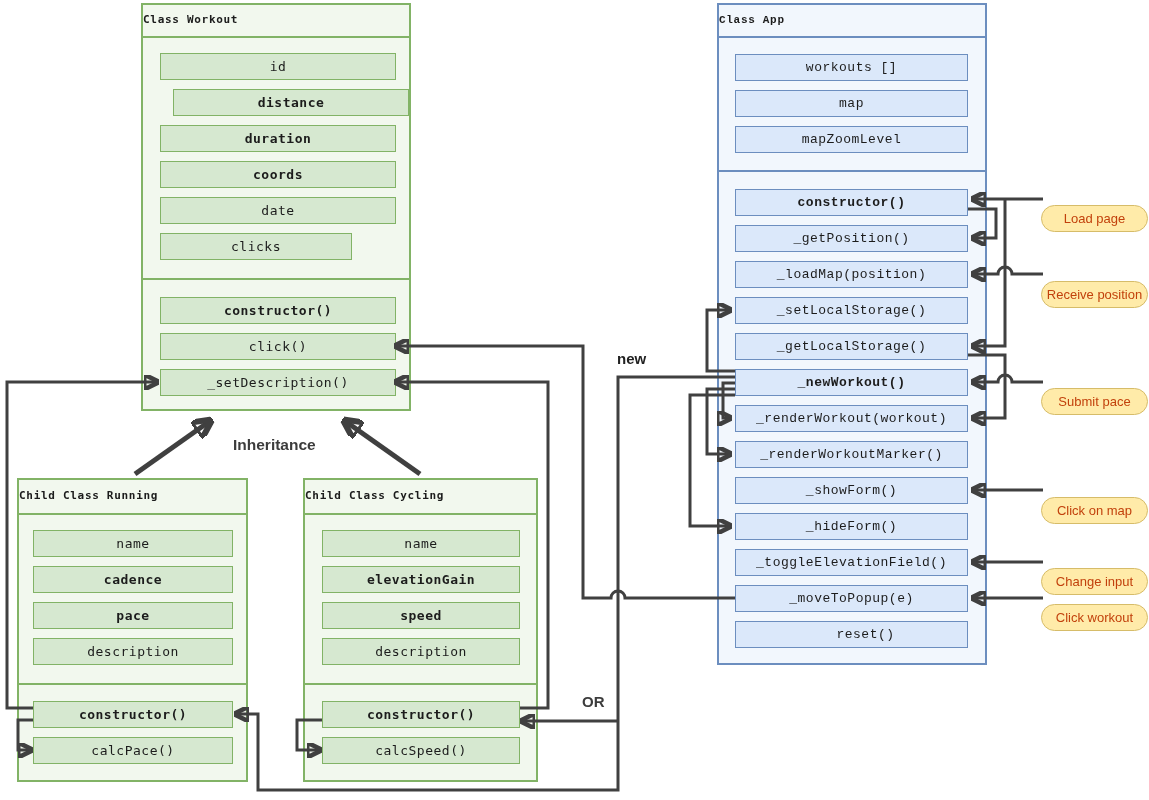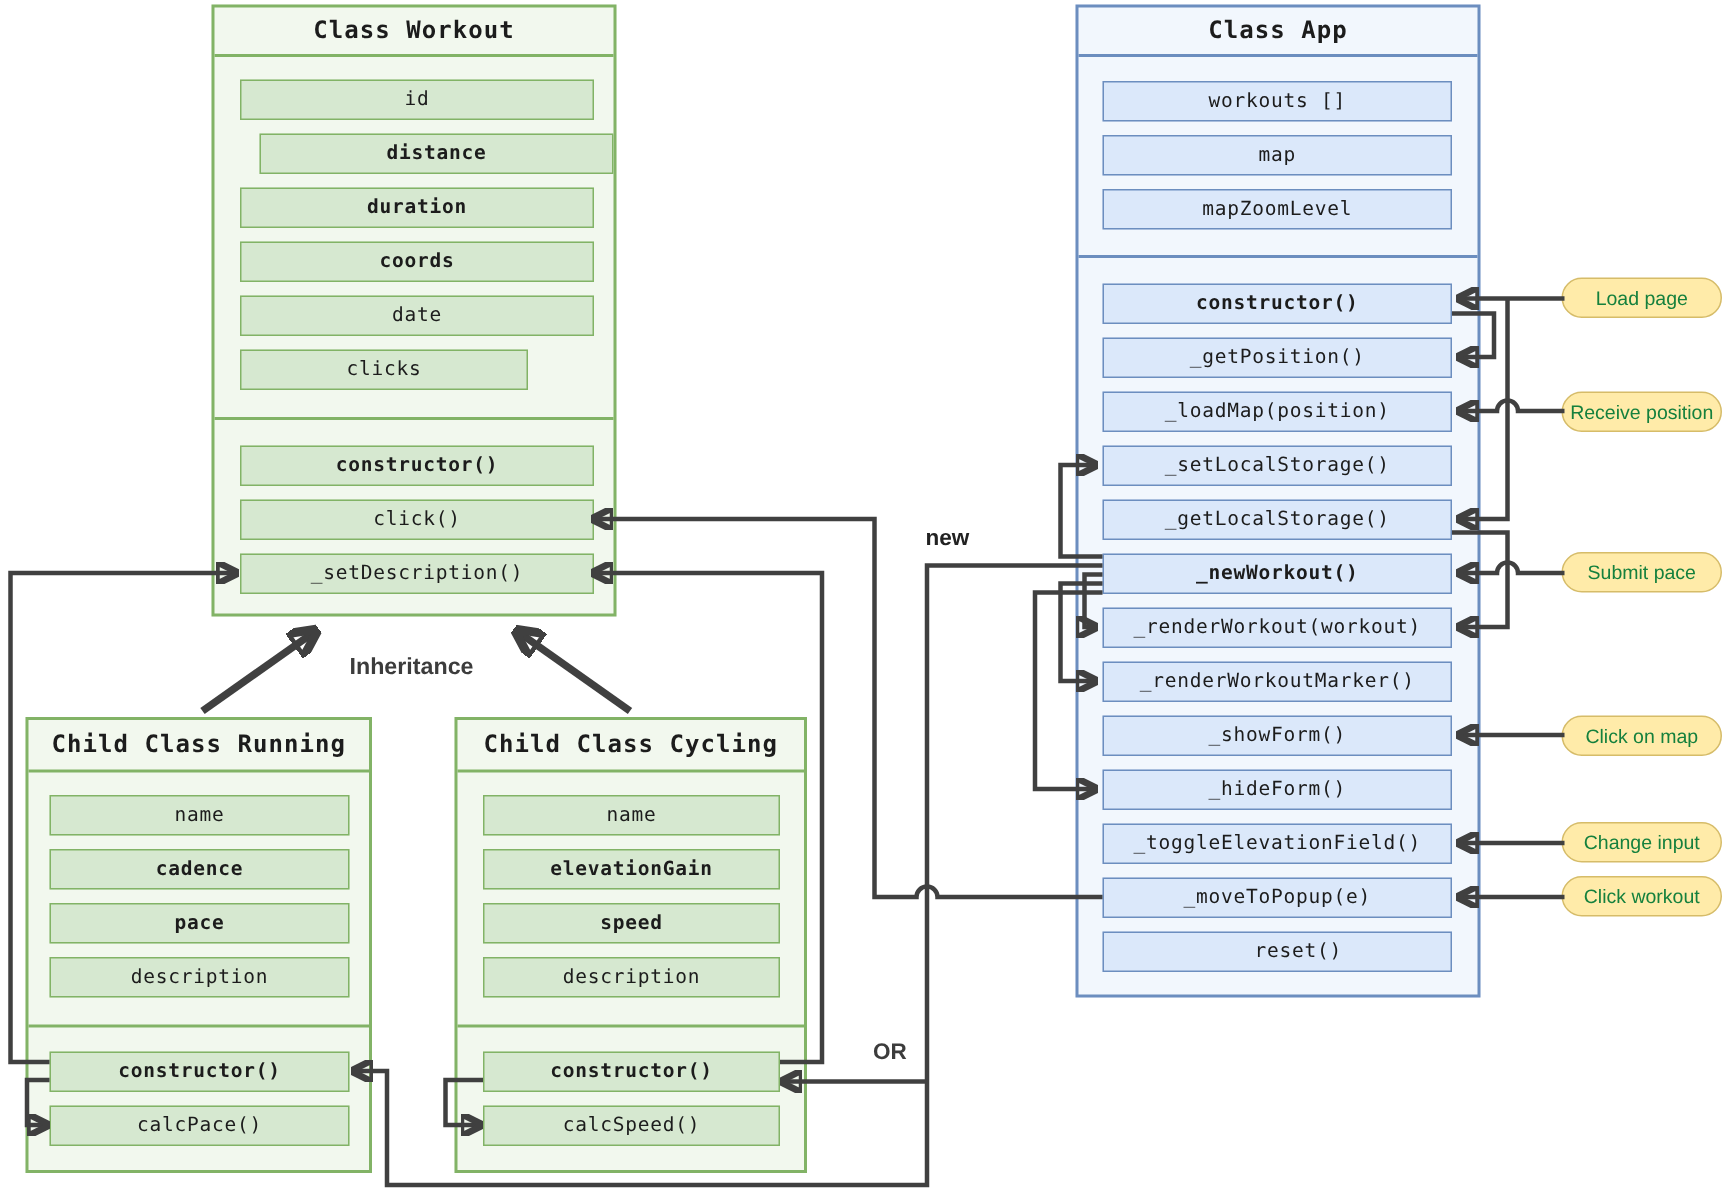--- a/index.html
+++ b/index.html
@@ -1,39 +1,39 @@
 <!DOCTYPE html>
 <html><head>
 <meta charset="utf-8">
 <style>
   html,body{margin:0;padding:0;background:#ffffff;}
   #canvas{position:relative;width:1149px;height:800px;background:#ffffff;overflow:hidden;
           font-family:"DejaVu Sans Mono",monospace;color:#1c1c1c;}
   .cbox{position:absolute;border:2px solid;box-sizing:border-box;}
   .cbox.g{background:#f2f8ee;border-color:#82b366;}
   .cbox.b{background:#f2f7fd;border-color:#6c8ebf;}
-  .hdr{position:absolute;top:0;left:0;right:0;border-bottom:2px solid;text-align:center;
-       font-weight:bold;font-size:16px;letter-spacing:0.7px;}
+  .hdr{position:absolute;top:0;left:0;right:0;border-bottom:2px solid;text-align:left;
+       font-weight:bold;font-size:11px;letter-spacing:0.7px;}
   .g .hdr{border-color:#82b366;}
   .b .hdr{border-color:#6c8ebf;}
   .hdr31{height:31px;line-height:30px;}
   .hdr33{height:33px;line-height:32px;}
   .item{position:absolute;height:27px;border:1.5px solid;box-sizing:border-box;
         display:flex;align-items:center;justify-content:center;
         font-size:13px;letter-spacing:0.5px;}
   .g .item{background:#d6e8d0;border-color:#82b366;}
   .b .item{background:#dbe8fa;border-color:#6c8ebf;}
   .bold{font-weight:bold;}
   .sep{position:absolute;left:0;right:0;height:0;border-top:2px solid;}
   .g .sep{border-color:#82b366;}
   .b .sep{border-color:#6c8ebf;}
   .bubble{position:absolute;left:1041px;width:107px;height:27px;box-sizing:border-box;
           background:#ffeba9;border:1.5px solid #d6bc69;border-radius:14px;
           display:flex;align-items:center;justify-content:center;
-          font-family:"Liberation Sans",sans-serif;font-size:13px;color:#15803d;z-index:3;}
+          font-family:"Liberation Sans",sans-serif;font-size:13px;color:#c2410c;z-index:3;margin-top:20px;}
   .flabel{position:absolute;font-family:"Liberation Sans",sans-serif;font-weight:bold;
           color:#3c3c3c;font-size:15px;z-index:4;}
   #wires{position:absolute;left:0;top:0;width:1149px;height:800px;z-index:5;pointer-events:none;}
   #wires path{fill:none;stroke:#404040;stroke-width:3;}
   #wires path.thick{stroke-width:5;}
 </style>
 </head>
 <body>
 
 <div id="canvas">
@@ -67,21 +67,21 @@
     <div class="hdr hdr33">Child Class Cycling</div>
     <div class="item" style="left:17px;top:50px;width:198px;">name</div>
     <div class="item bold" style="left:17px;top:86px;width:198px;">elevationGain</div>
     <div class="item bold" style="left:17px;top:122px;width:198px;">speed</div>
     <div class="item" style="left:17px;top:158px;width:198px;">description</div>
     <div class="sep" style="top:203px;"></div>
     <div class="item bold" style="left:17px;top:221px;width:198px;">constructor()</div>
     <div class="item" style="left:17px;top:257px;width:198px;">calcSpeed()</div>
   </div>
 
-  <div class="cbox b" style="left:717px;top:3px;width:270px;height:662px;">
+  <div class="cbox b" style="left:717px;top:3px;width:270px;height:662px;font-family:Liberation Mono, monospace;">
     <div class="hdr hdr31">Class App</div>
     <div class="item" style="left:16px;top:49px;width:233px;">workouts []</div>
     <div class="item" style="left:16px;top:85px;width:233px;">map</div>
     <div class="item" style="left:16px;top:121px;width:233px;">mapZoomLevel</div>
     <div class="sep" style="top:165px;"></div>
     <div class="item bold" style="left:16px;top:184px;width:233px;">constructor()</div>
     <div class="item" style="left:16px;top:220px;width:233px;">_getPosition()</div>
     <div class="item" style="left:16px;top:256px;width:233px;">_loadMap(position)</div>
     <div class="item" style="left:16px;top:292px;width:233px;">_setLocalStorage()</div>
     <div class="item" style="left:16px;top:328px;width:233px;">_getLocalStorage()</div>

